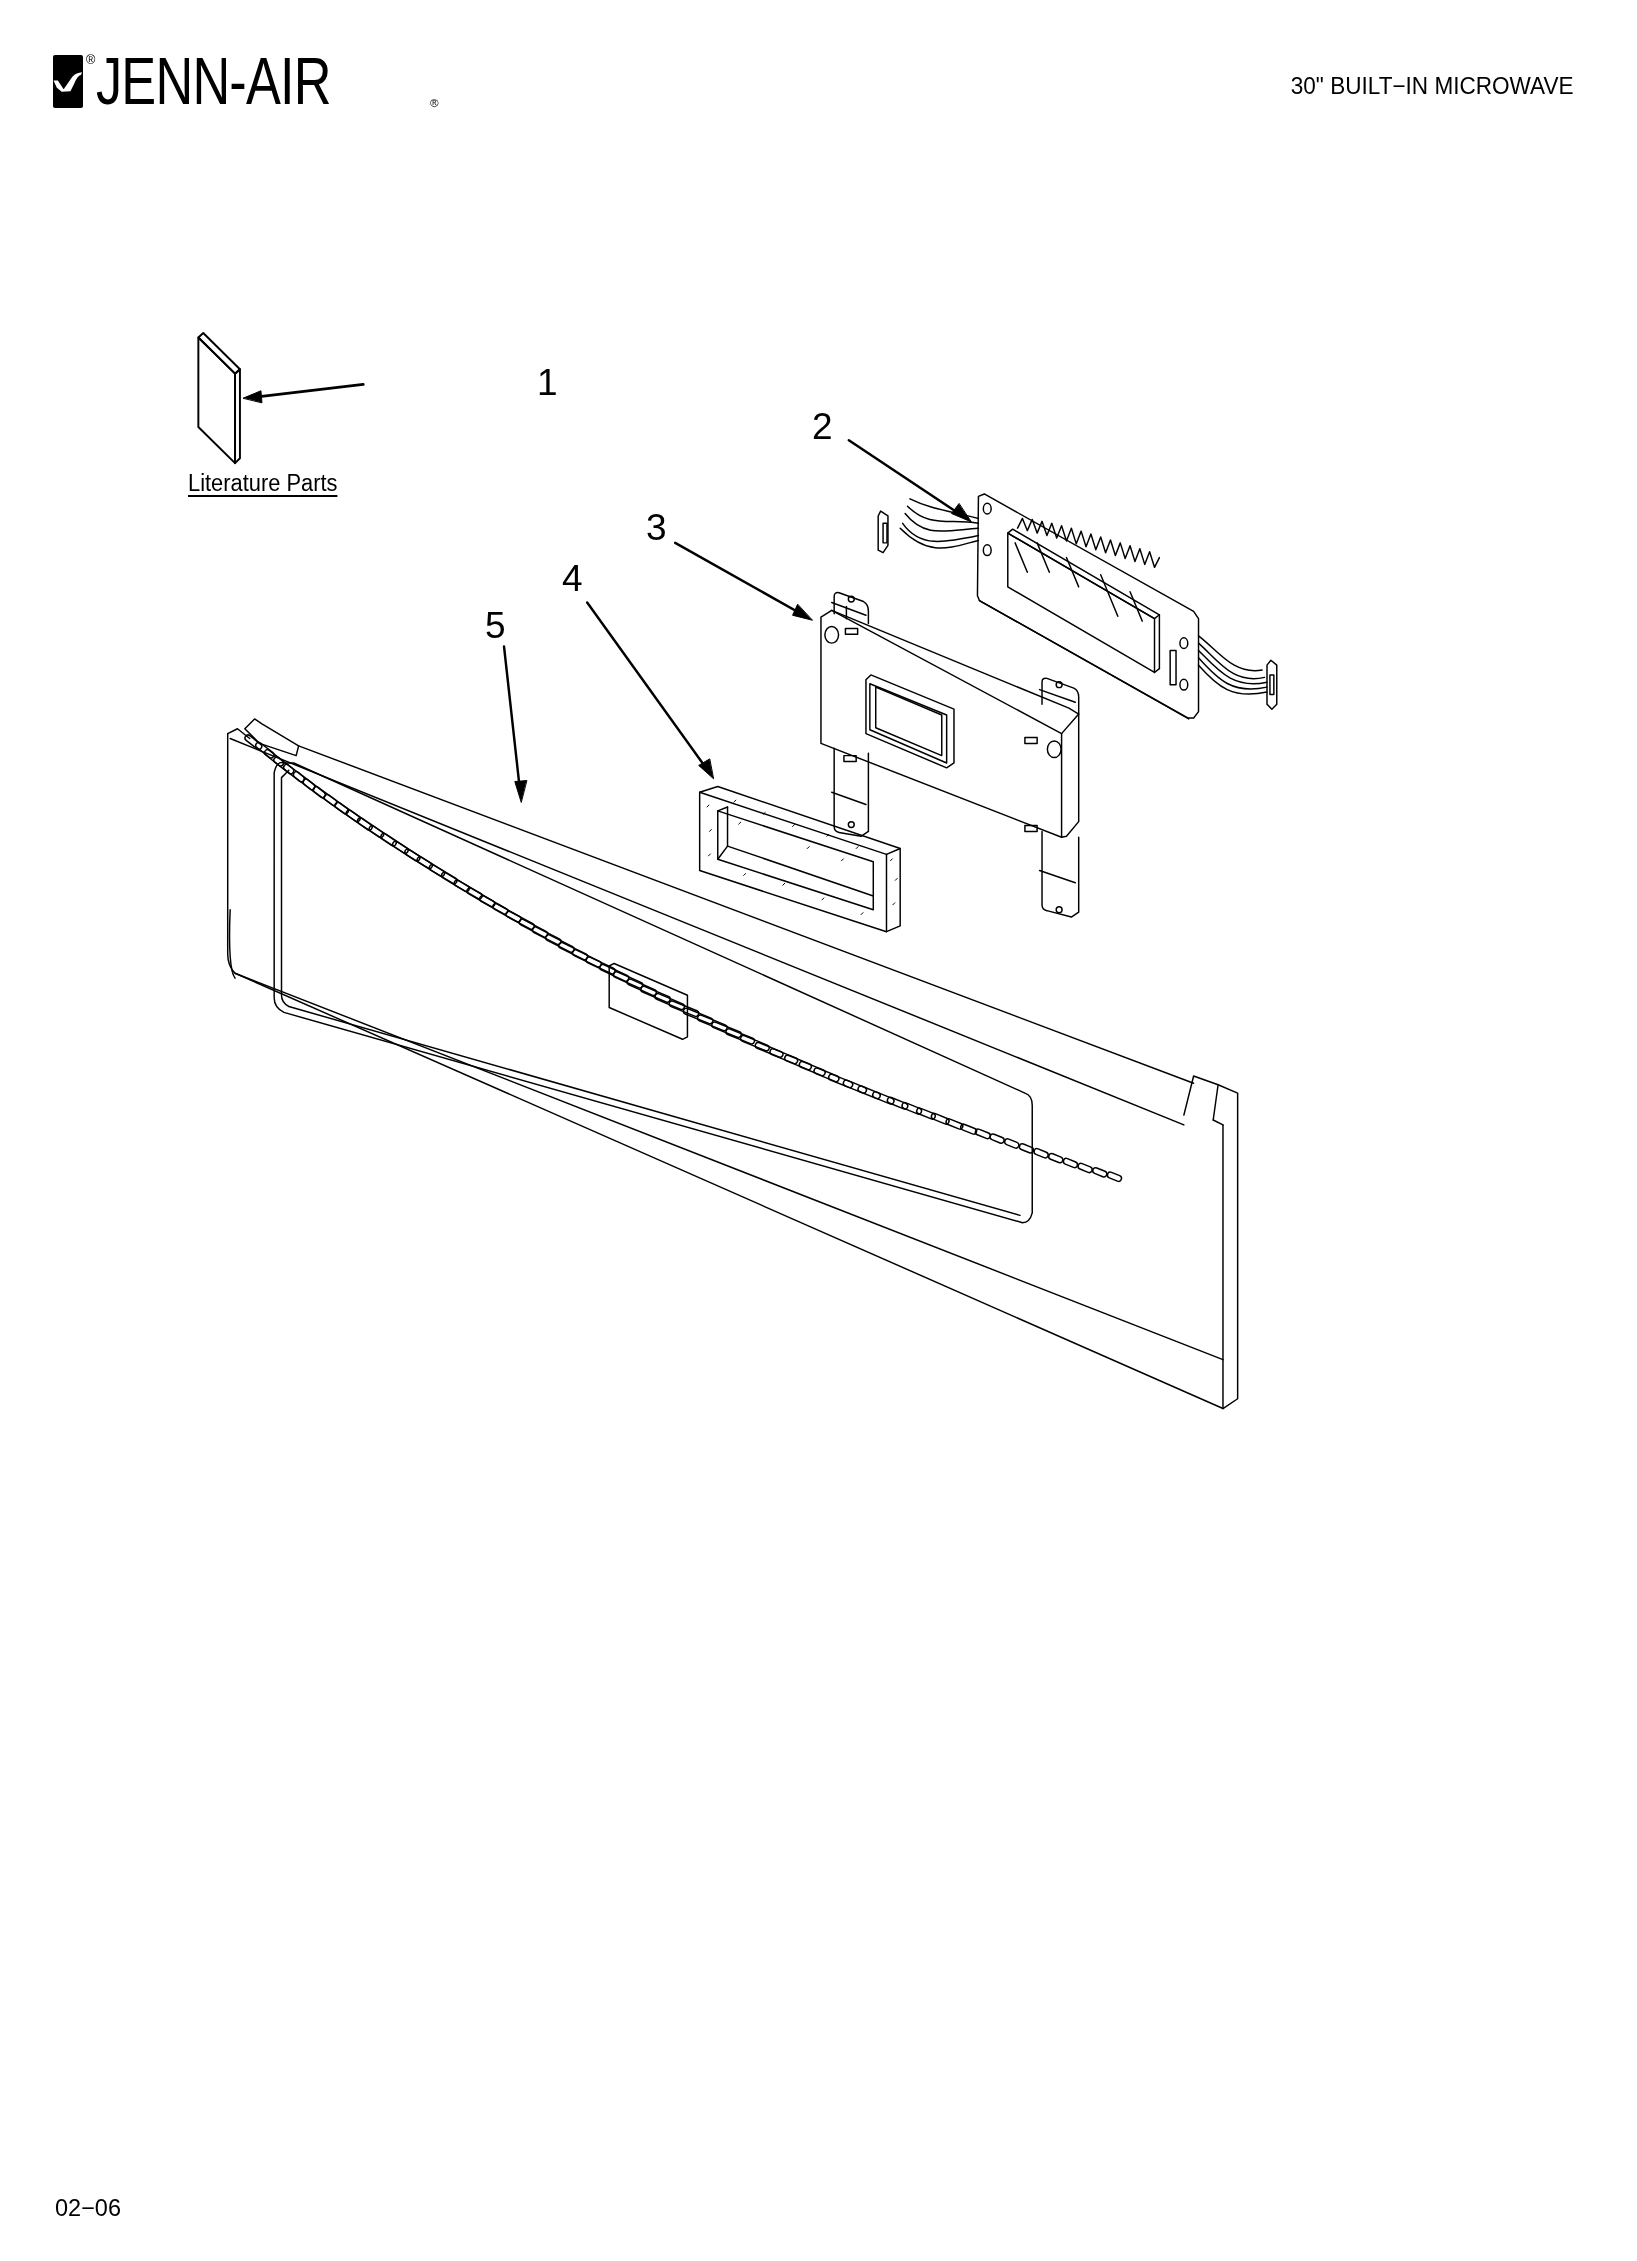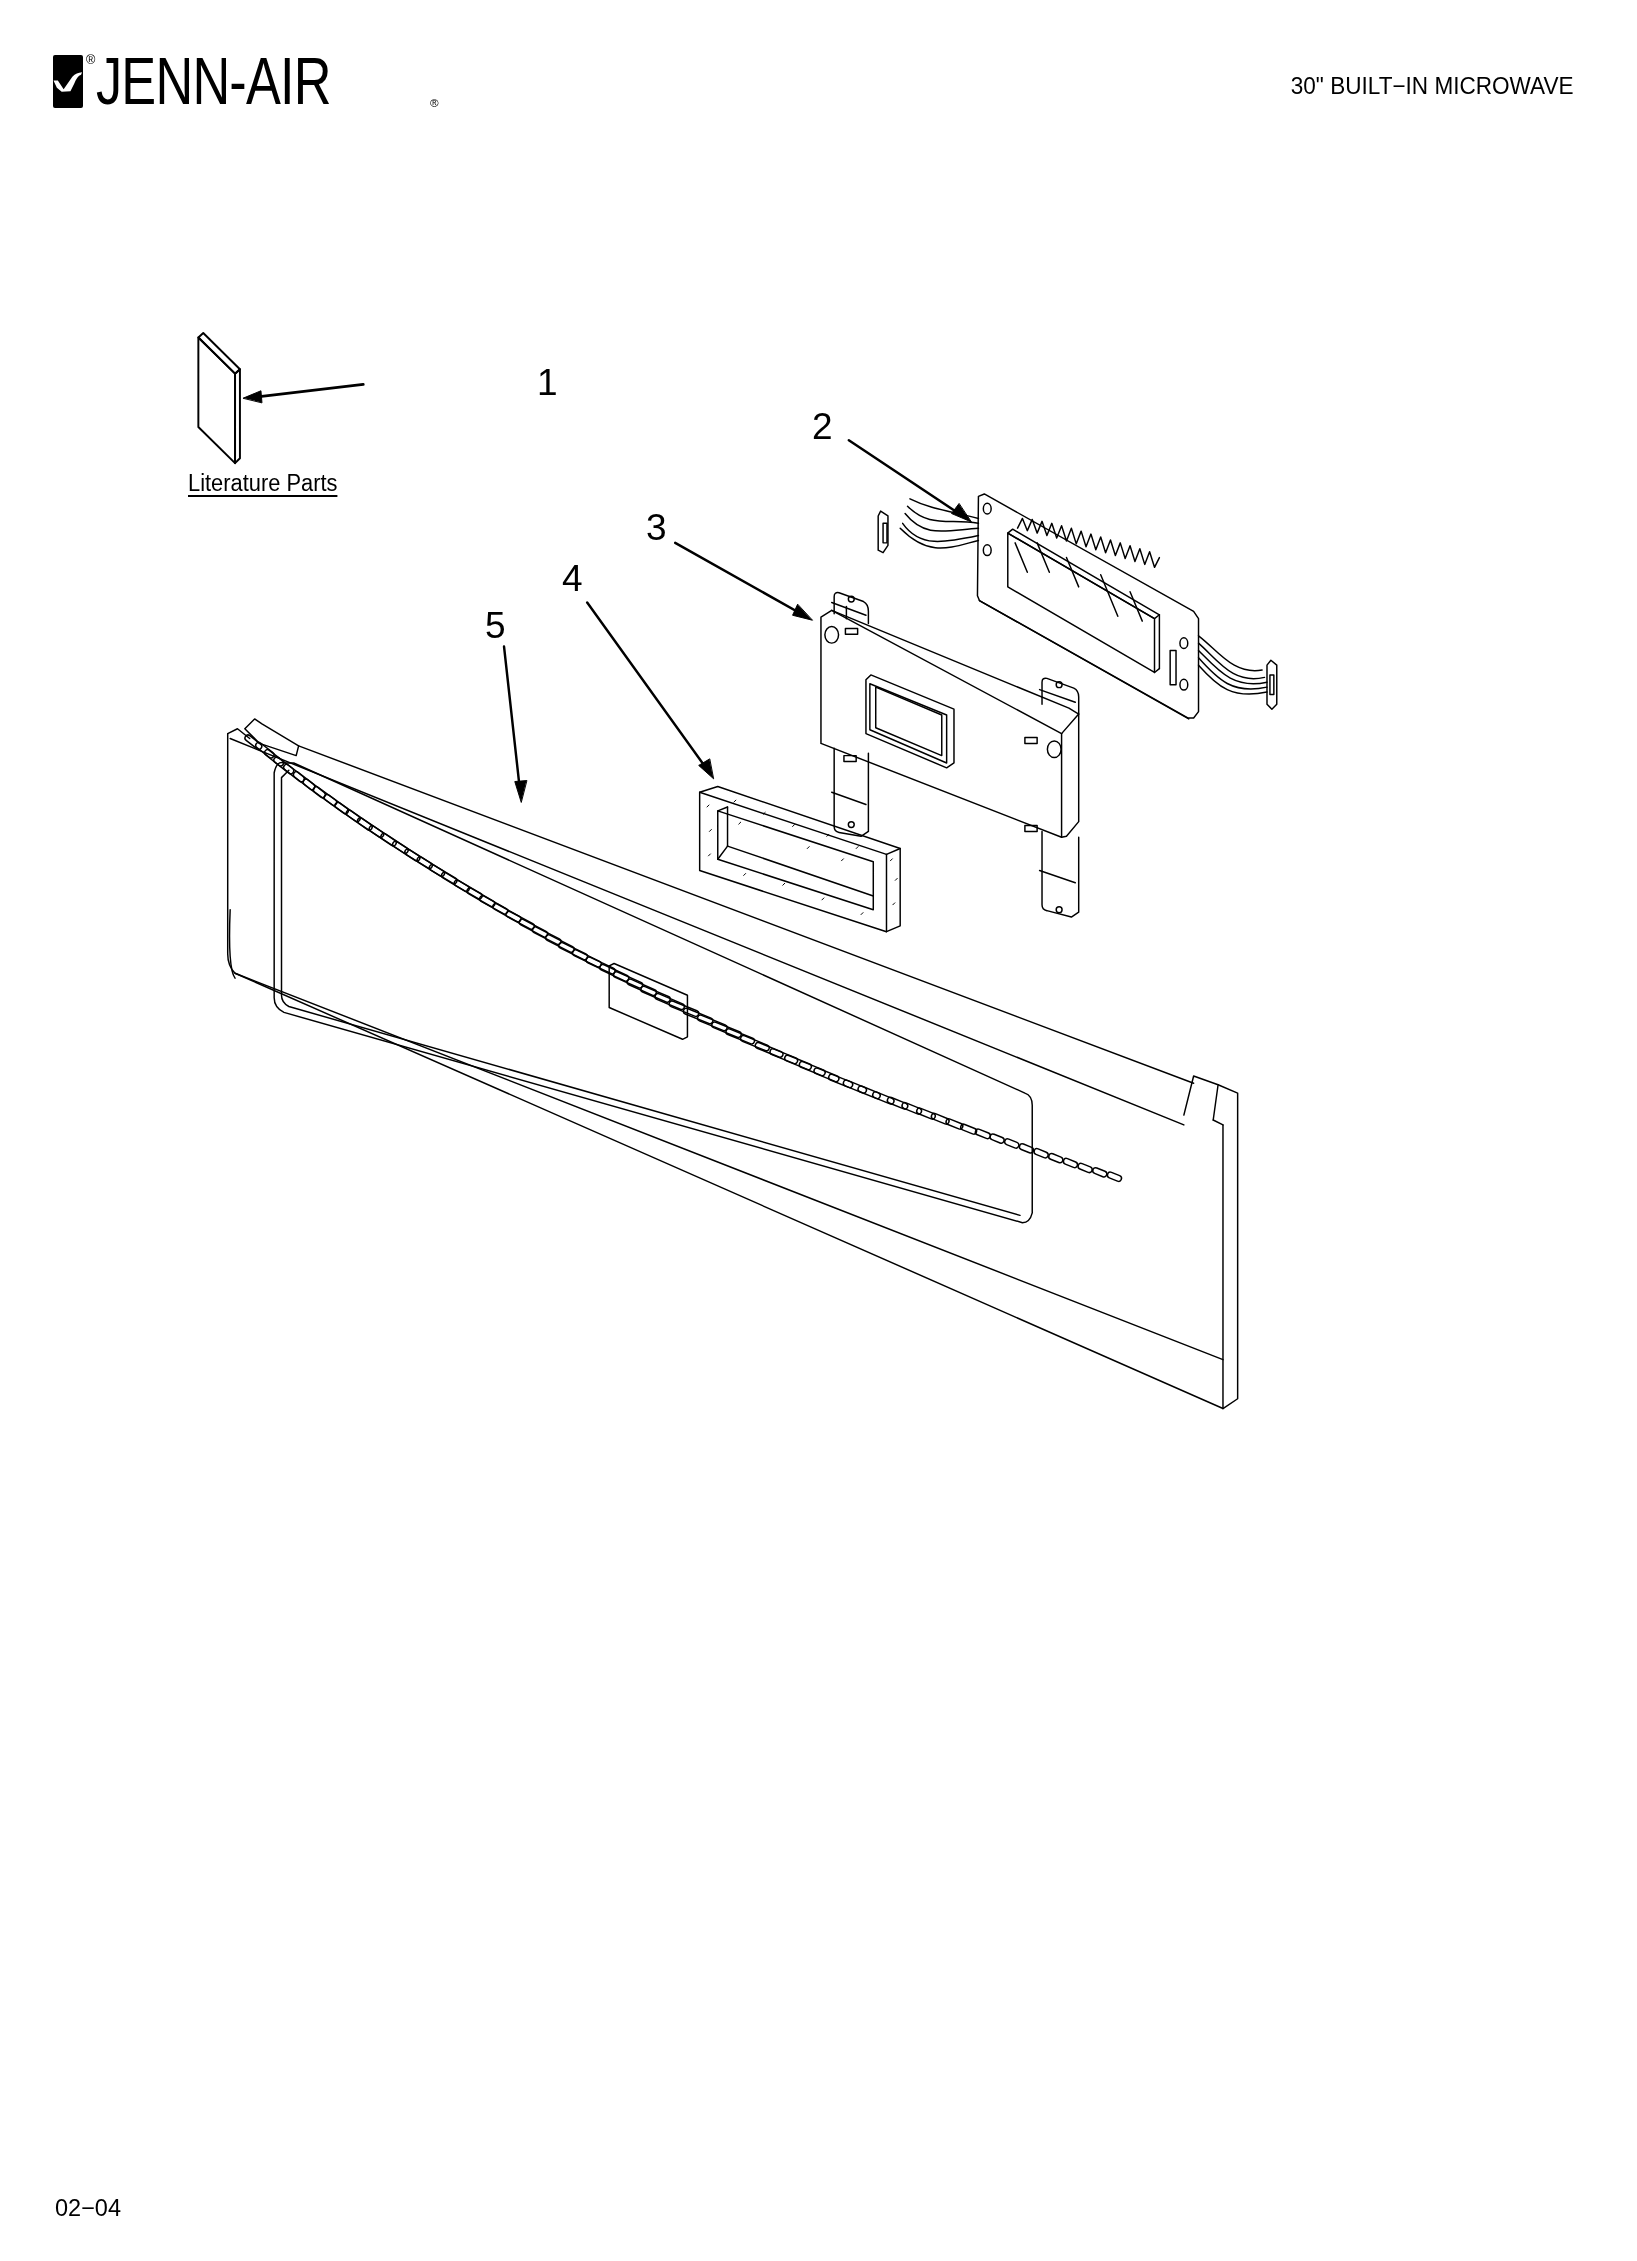--- a/index.html
+++ b/index.html
@@ -364,14 +364,14 @@
 </svg>
 
 <div class="callout" style="left:537px; top:364px;">1</div>
 <div class="callout" style="left:812px; top:408px;">2</div>
 <div class="callout" style="left:646px; top:509px;">3</div>
 <div class="callout" style="left:562px; top:560px;">4</div>
 <div class="callout" style="left:485px; top:607px;">5</div>
 
 <div class="lit-label">Literature Parts</div>
 
-<div class="footer-code">02−04</div>
+<div class="footer-code">02−06</div>
 
 
 </body></html>

